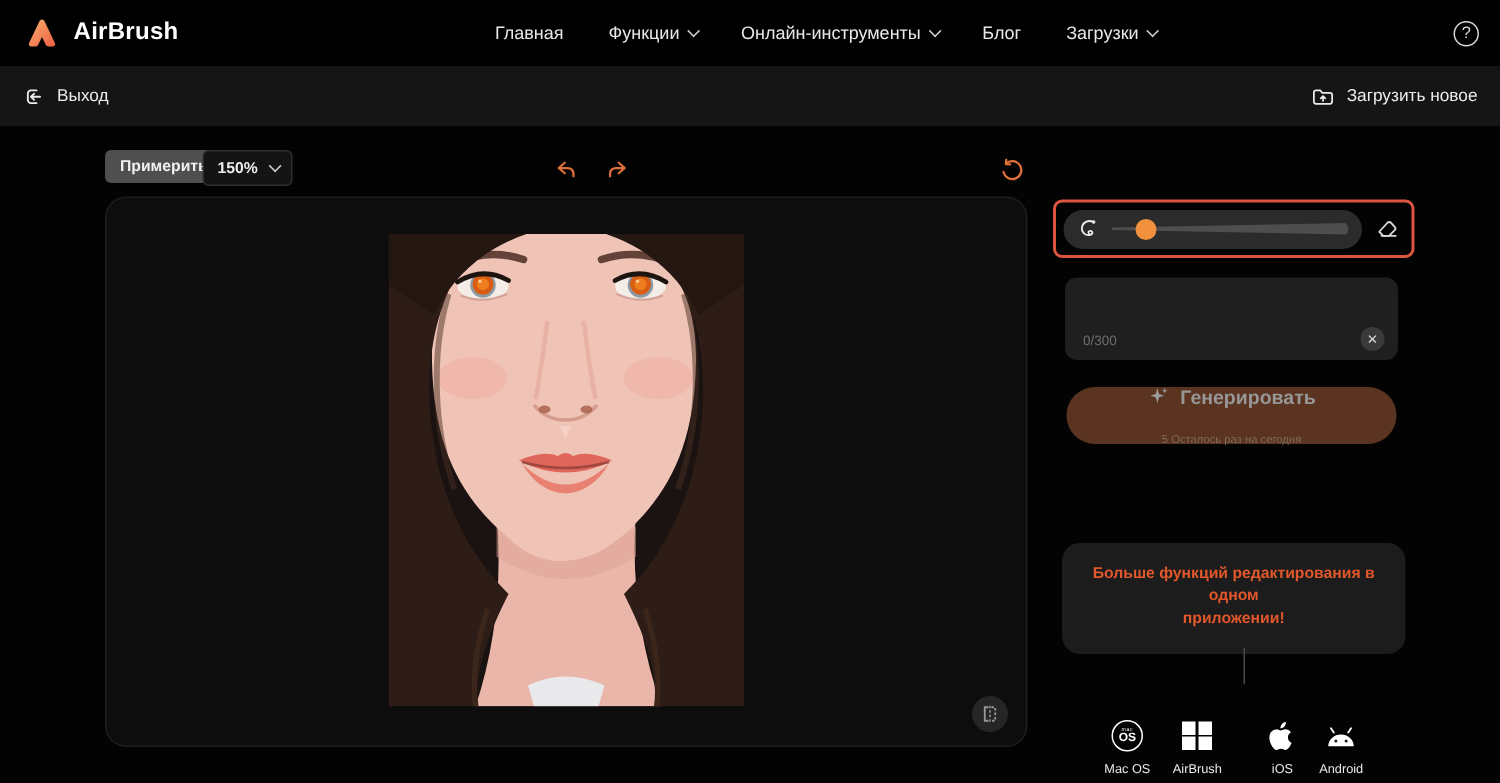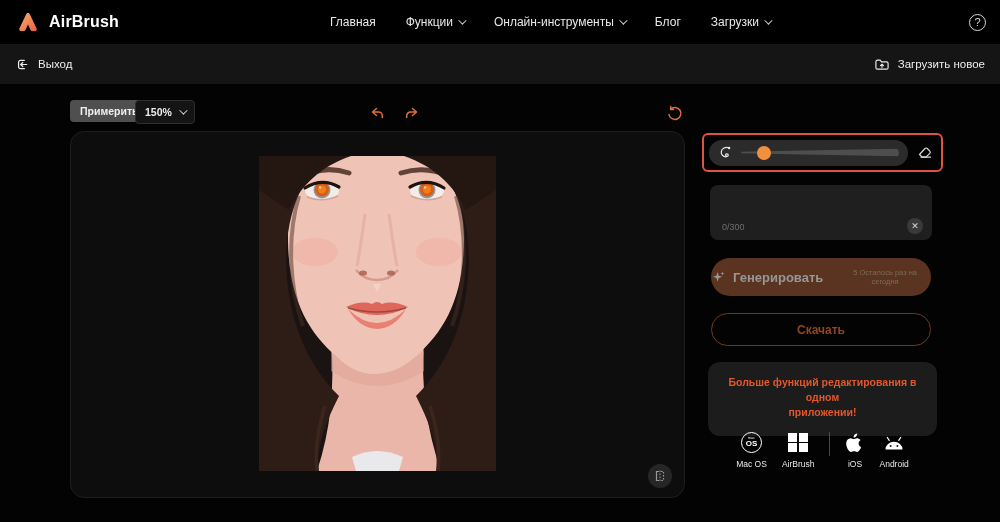--- a/index.html
+++ b/index.html
@@ -55,35 +55,35 @@
                  border-radius:8px; padding:9px 12px; }
   .prompt-card textarea { width:100%; height:22px; background:transparent; border:none; outline:none; resize:none;
                  color:#CFCFCF; font-size:11px; font-family:inherit; }
   .prompt-card textarea::placeholder { color:#8F8F8F; }
   .counter { position:absolute; left:12px; bottom:8px; color:#6E6E6E; font-size:9px; }
   .clear-x { position:absolute; right:9px; bottom:6px; width:16px; height:16px; border-radius:50%; background:#3A3A3A;
              border:none; color:#DADADA; font-size:9px; line-height:1; display:flex; align-items:center;
              justify-content:center; cursor:pointer; }
 
   .generate-btn { position:absolute; left:711px; top:174px; width:220px; height:38px; background:#5A3420;
-                  border:none; border-radius:19px; cursor:pointer; display:flex; flex-direction:row;
+                  border:none; border-radius:19px; cursor:pointer; display:flex; flex-direction:column;
                   align-items:center; justify-content:center; gap:16px; font-family:inherit; }
   .gen-row { display:flex; align-items:center; gap:7px; }
   .gen-label { color:#979797; font-size:13px; font-weight:700; }
   .gen-sub { color:#7C6B5C; font-size:7.5px; }
 
   .download-btn { position:absolute; left:711px; top:229px; width:220px; height:33px; background:transparent;
                   border:1px solid #6E3A1E; border-radius:17px; color:#8D4722; font-size:12px; font-weight:700;
                   cursor:pointer; font-family:inherit; }
 
   .promo { position:absolute; left:708px; top:278px; width:229px; height:74px; background:#1C1C1C; border-radius:12px;
            padding:13px 12px 0; }
   .promo-title { color:#E2572B; font-size:10.5px; font-weight:700; text-align:center; line-height:1.45; }
   .plat-row { display:flex; align-items:flex-start; justify-content:center; gap:15px; margin-top:11px; }
-  .plat { display:flex; flex-direction:column; align-items:center; gap:5px; cursor:pointer; }
+  .plat { display:flex; flex-direction:column; align-items:center; gap:5px; cursor:pointer;margin-top:48px; }
   .plat-label { color:#E9E9E9; font-size:8.5px; }
   .plat-ic { height:22px; display:flex; align-items:center; justify-content:center; }
   .macos-circle { width:21px; height:21px; border:1.6px solid #fff; border-radius:50%; display:flex; flex-direction:column;
                   align-items:center; justify-content:center; color:#fff; }
   .macos-circle .mac { font-size:3.5px; line-height:3px; letter-spacing:.4px; }
   .macos-circle .os  { font-size:8px; font-weight:700; line-height:8px; }
   .win-grid { display:grid; grid-template-columns:9px 9px; grid-template-rows:9px 9px; gap:1.6px; }
   .win-grid span { background:#fff; }
   .plat-divider { width:1px; height:24px; background:#4A4A4A; margin-top:0; align-self:flex-start; margin-top:0px; }
 </style>
@@ -261,21 +261,20 @@
       <span class="gen-row">
         <svg width="15" height="15" viewBox="0 0 16 16">
           <path d="M7 2 L8.2 6 L12 7.2 L8.2 8.4 L7 12.4 L5.8 8.4 L2 7.2 L5.8 6 Z" fill="#9A9A9A"></path>
           <path d="M12.2 1.6 L12.7 3.2 L14.3 3.7 L12.7 4.2 L12.2 5.8 L11.7 4.2 L10.1 3.7 L11.7 3.2 Z" fill="#9A9A9A"></path>
         </svg>
         <span class="gen-label">Генерировать</span>
       </span>
       <span class="gen-sub">5 Осталось раз на сегодня</span>
     </button>
 
-    <button class="download-btn">Скачать</button>
 
     <div class="promo">
       <div class="promo-title">
         <span>Больше функций редактирования в одном</span><br>
         <span>приложении!</span>
       </div>
       <div class="plat-row">
         <div class="plat">
           <span class="plat-ic">
               <span class="macos-circle">

